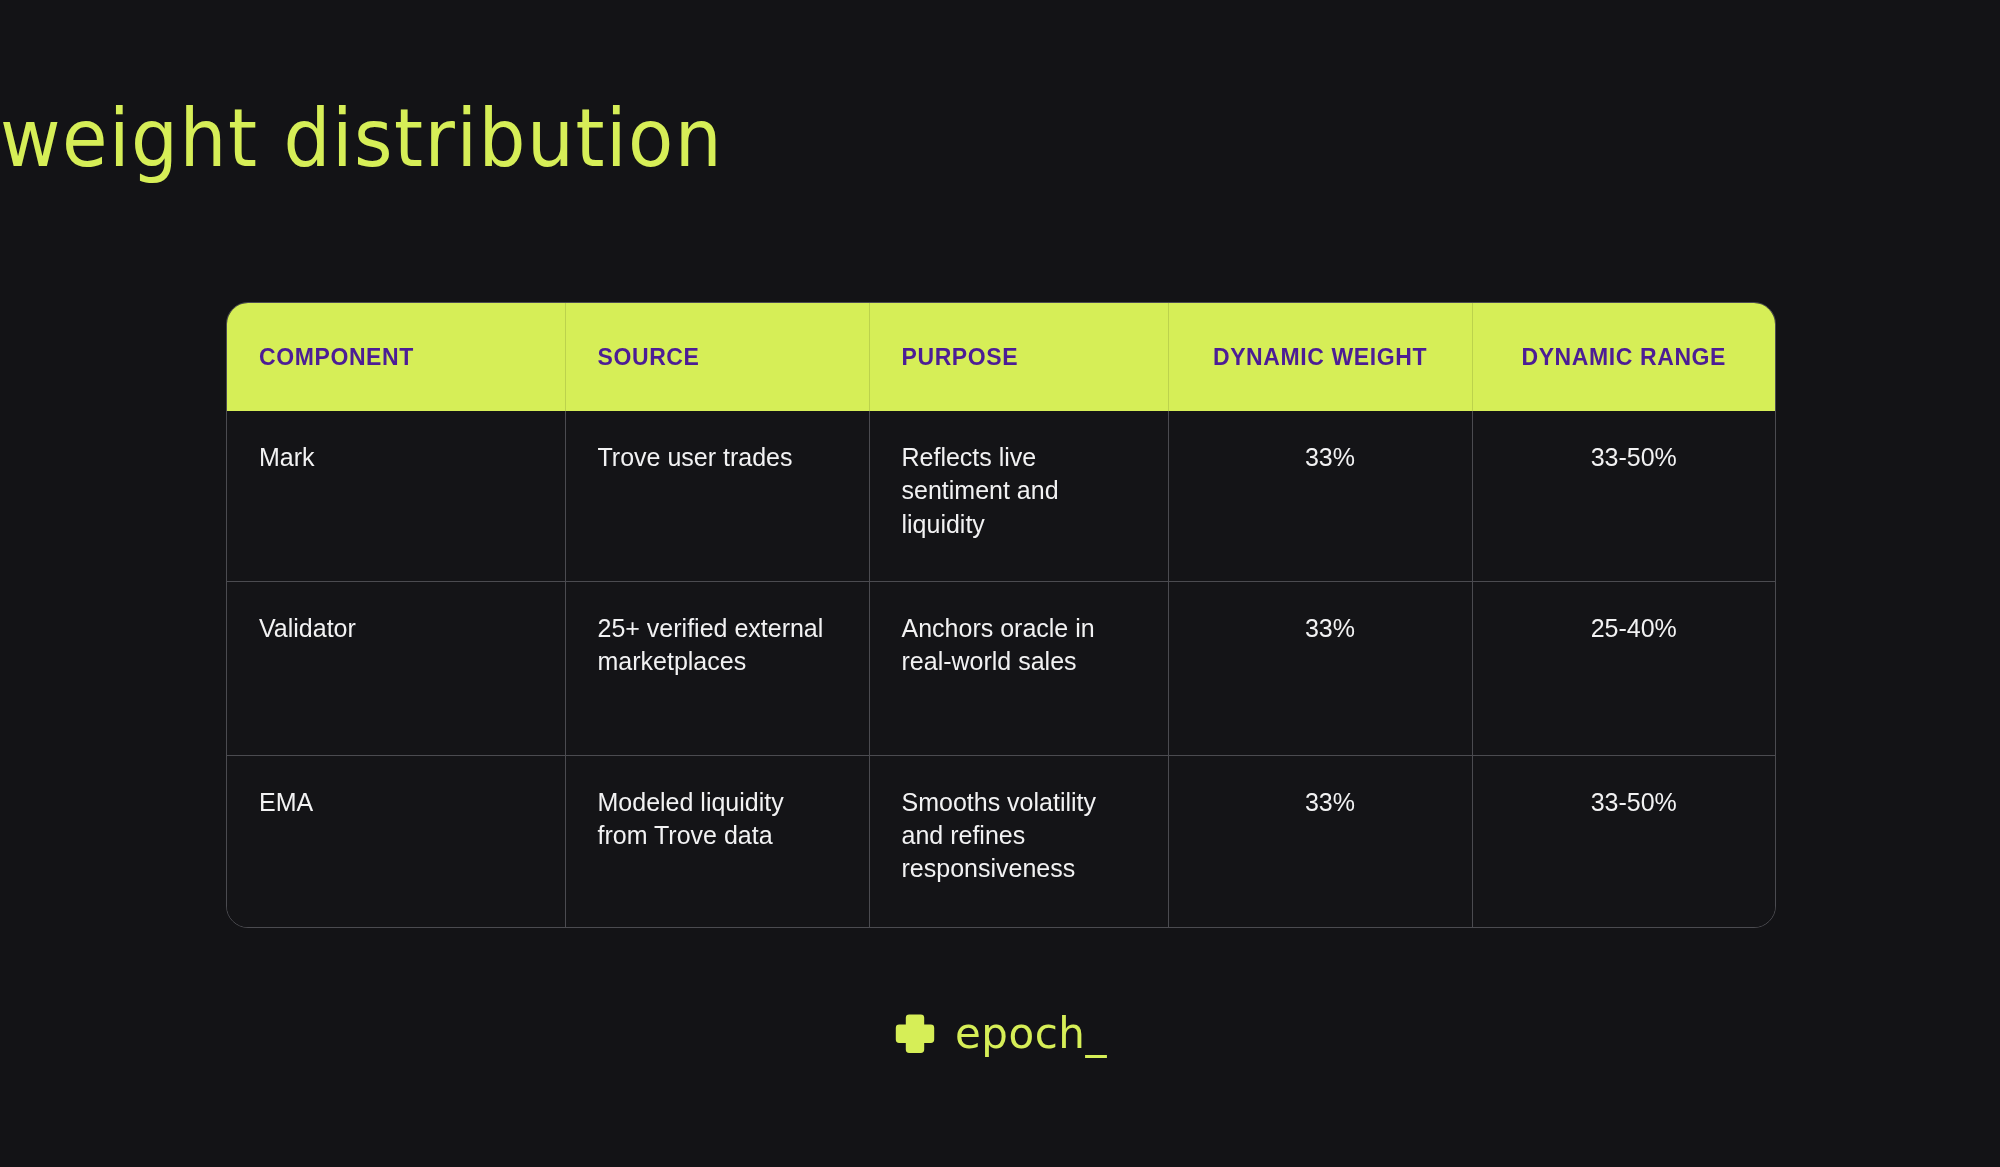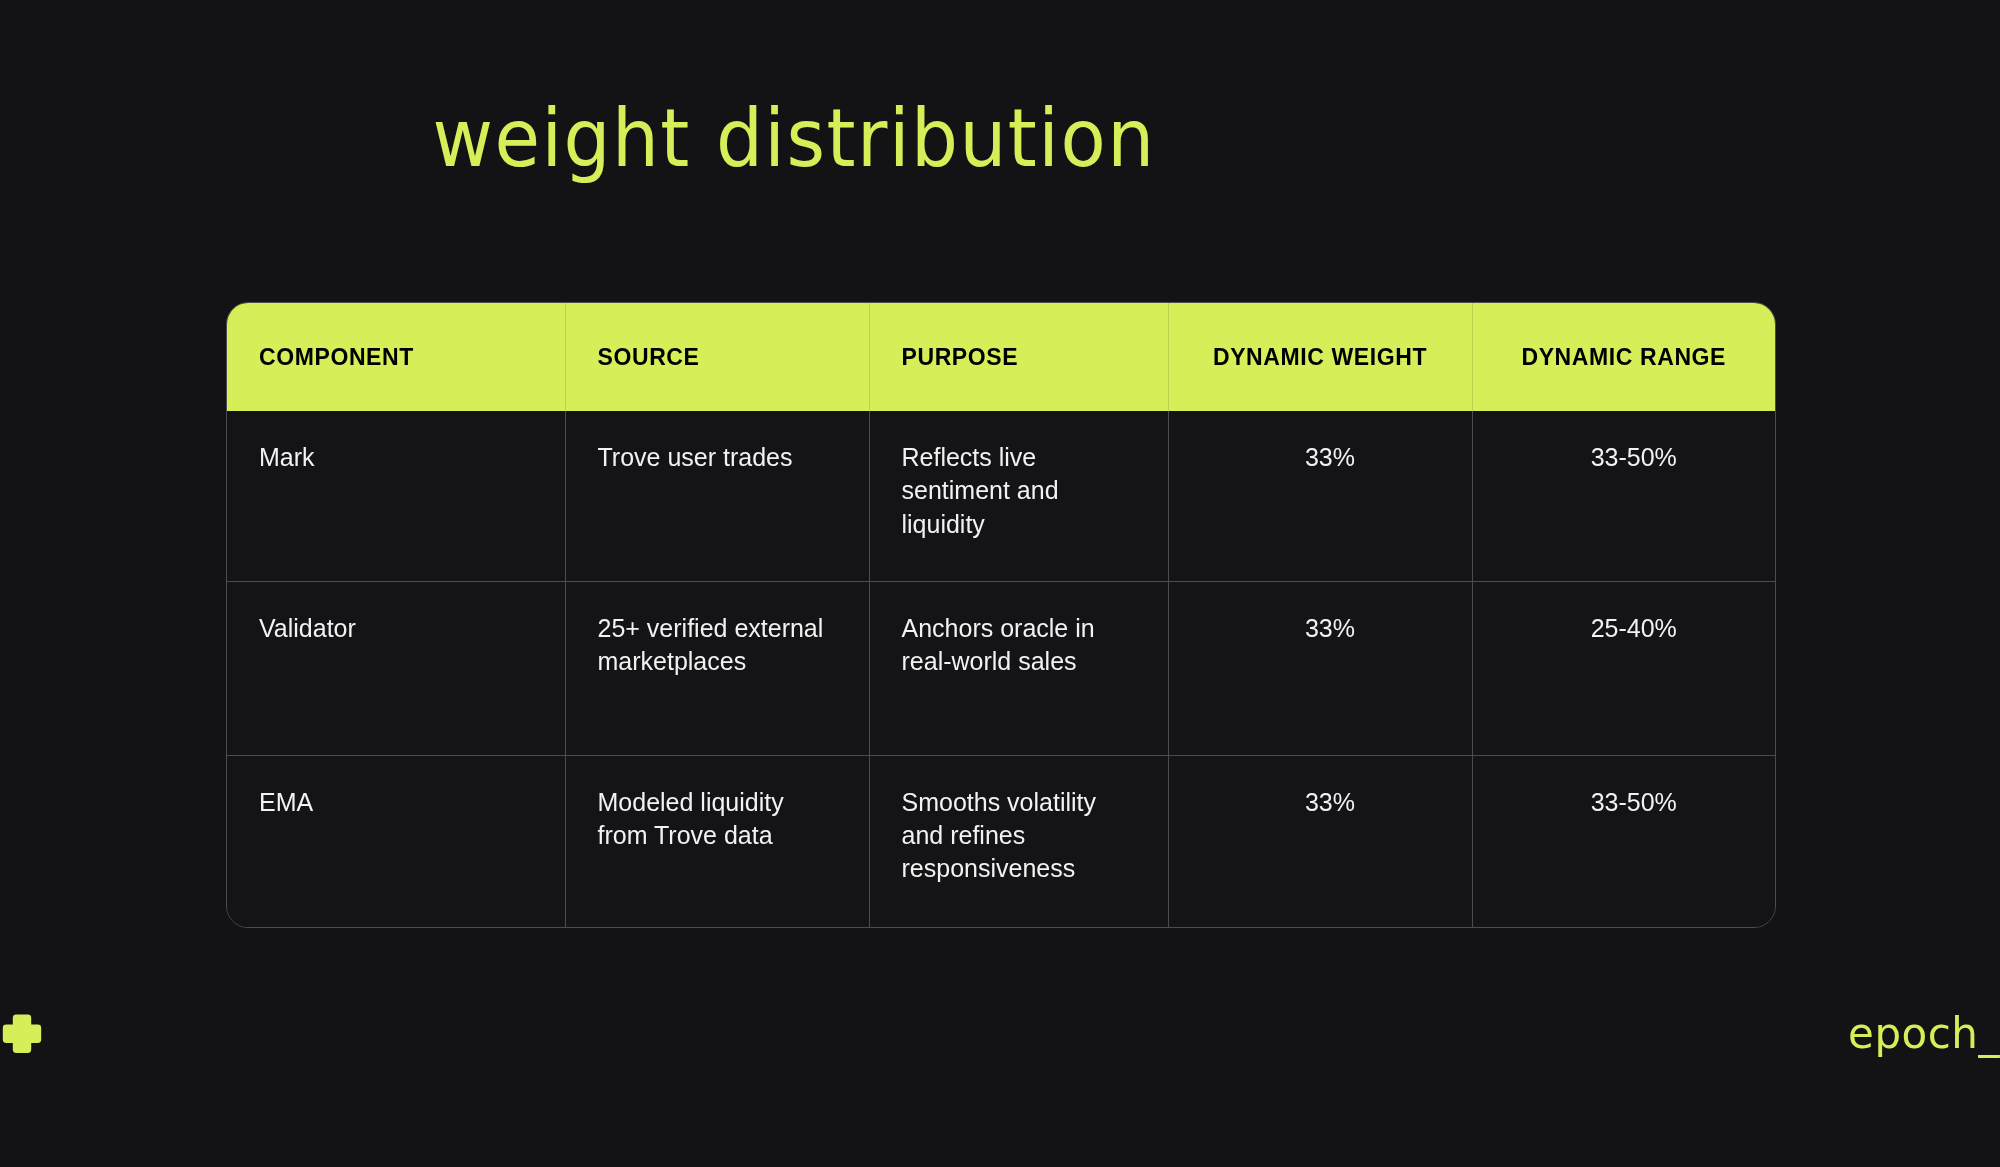--- a/index.html
+++ b/index.html
@@ -20,21 +20,20 @@
     height: 1167px;
     background: #131316;
   }
 
   
   .title-wrap {
     position: absolute;
     top: 98px;
     left: 0;
     width: 1588px;
-    text-align: center;
   }
   .page-title {
     display: inline-block;
     color: #D6EE57;
     font-family: "DejaVu Sans", sans-serif;
     font-size: 74px;
     font-weight: 400;
     letter-spacing: 1.5px;
     line-height: 1;
     transform: scaleY(1.08);
@@ -62,21 +61,21 @@
 
   
   col.c0 { width: 338px; }
   col.c1 { width: 304px; }
   col.c2 { width: 299px; }
   col.c3 { width: 304px; }
   col.c4 { width: 303px; }
 
   thead th {
     background: #D6EE57;
-    color: #000000;
+    color: #4c1d95;
     font-size: 23px;
     font-weight: 700;
     letter-spacing: 0.6px;
     height: 108px;
     padding: 0 0 0 32px;
     text-align: left;
     vertical-align: middle;
     border-right: 1px solid #bcd24c;
     box-sizing: border-box;
   }
@@ -109,21 +108,21 @@
   tbody tr.r2 td { height: 172px; }
 
   
   .footer {
     position: absolute;
     left: 0;
     top: 1012px;
     width: 2000px;
     display: flex;
     align-items: center;
-    justify-content: space-between;
+    justify-content: center;
     gap: 18px;
   }
   .logo-mark {
     position: relative;
     width: 44px;
     height: 44px;
     flex: 0 0 auto;
   }
   .logo-mark svg { display: block; }
   .logo-word {

